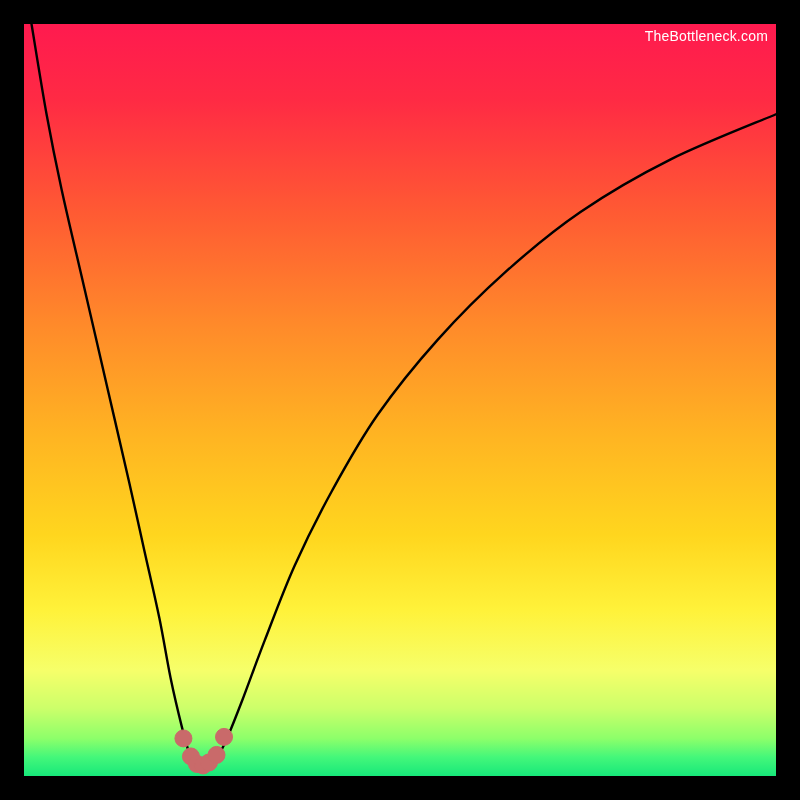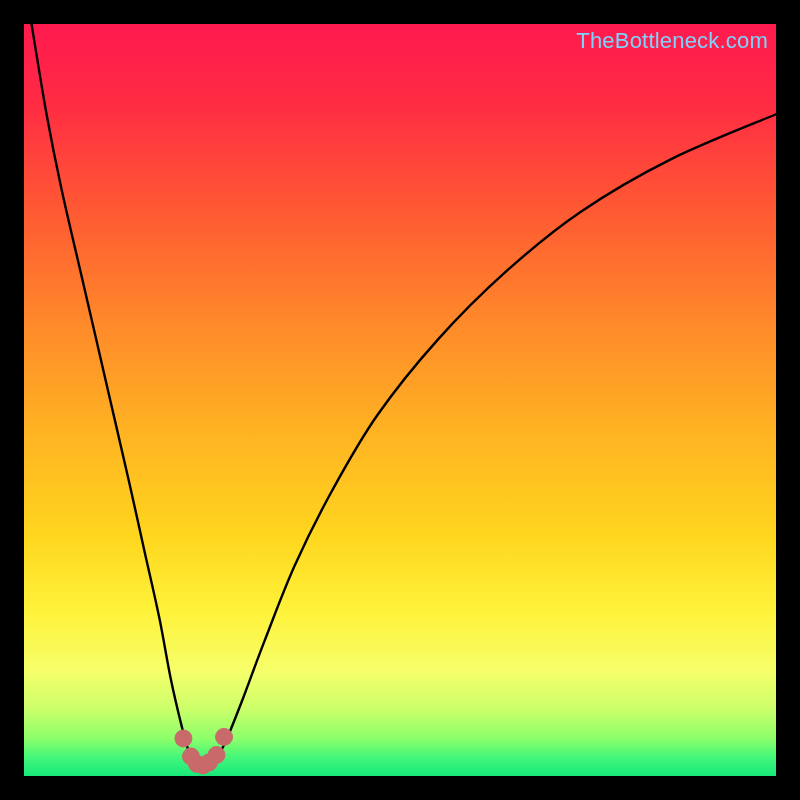--- a/index.html
+++ b/index.html
@@ -23,22 +23,22 @@
     position: absolute;
     left: 0;
     top: 0;
     width: 752px;
     height: 752px;
   }
   .watermark {
     position: absolute;
     top: 4px;
     right: 8px;
-    color: #7dd3fc;
-    font-size: 22px;
+    color: #ffffff;
+    font-size: 14px;
     font-weight: 500;
     letter-spacing: 0.2px;
     user-select: none;
   }
 </style>
 </head>
 <body>
 
 <div class="frame">
   <svg class="plot" viewBox="0 0 752 752" preserveAspectRatio="none">

